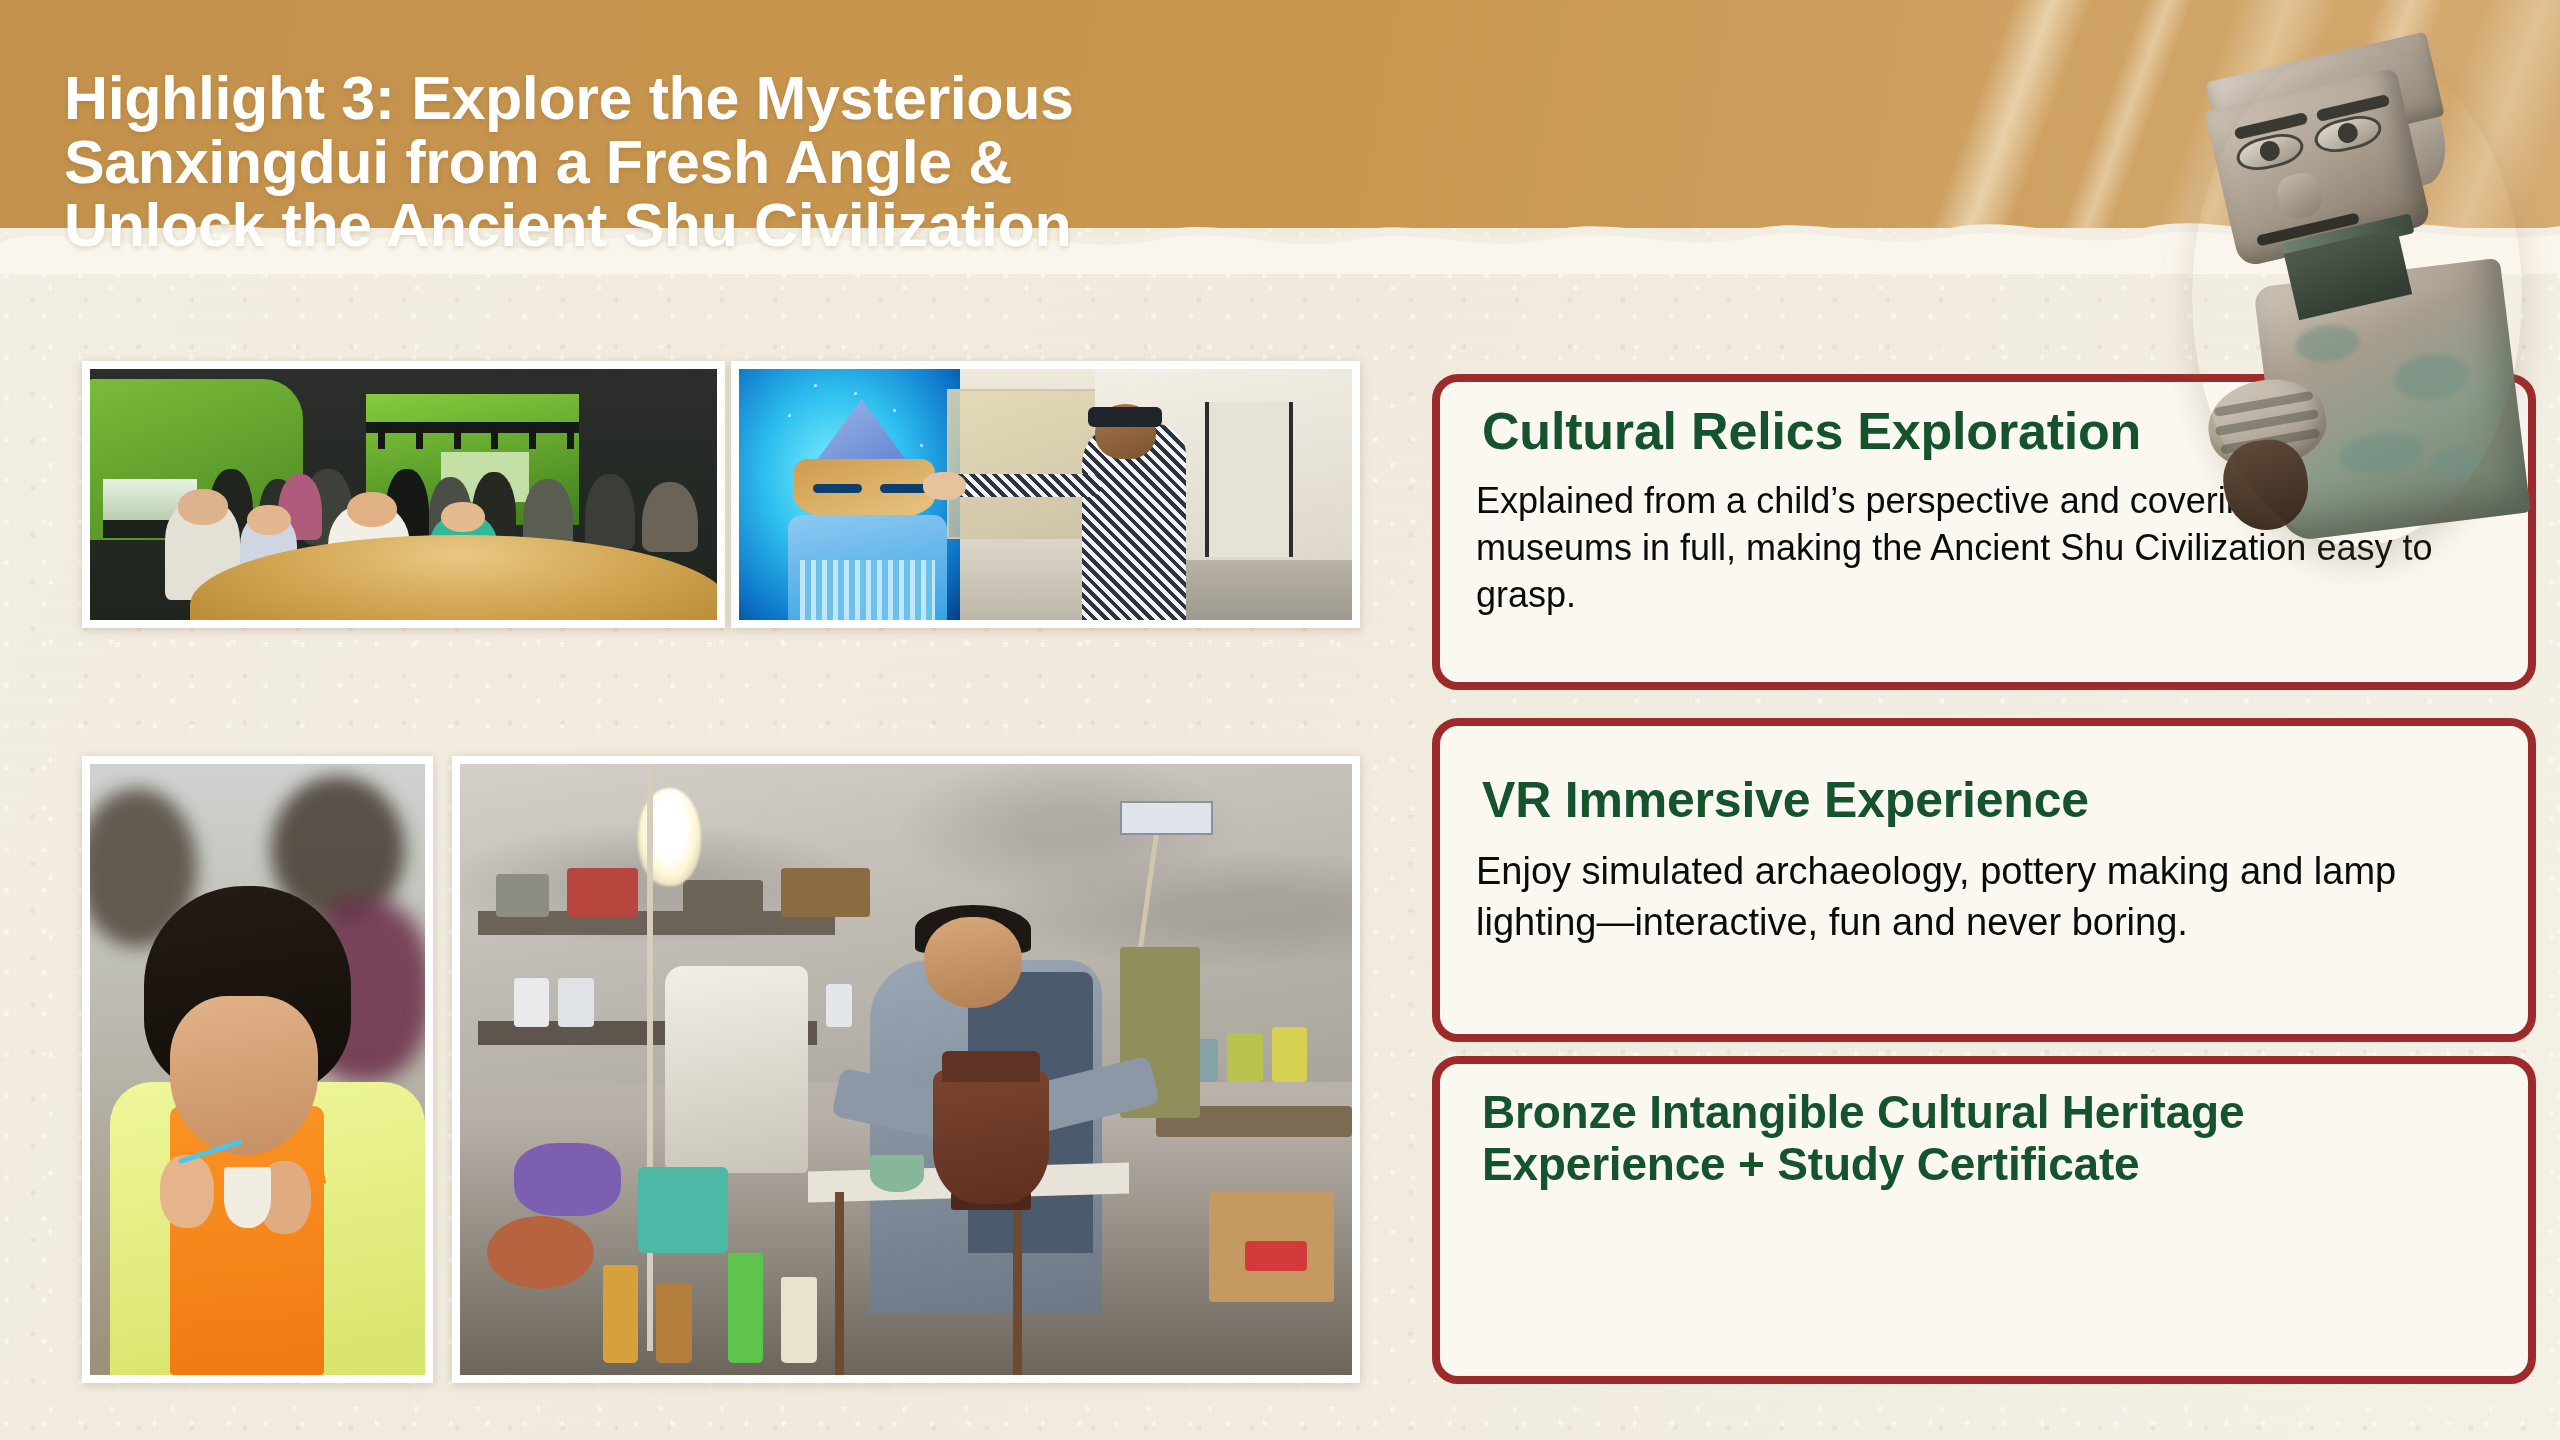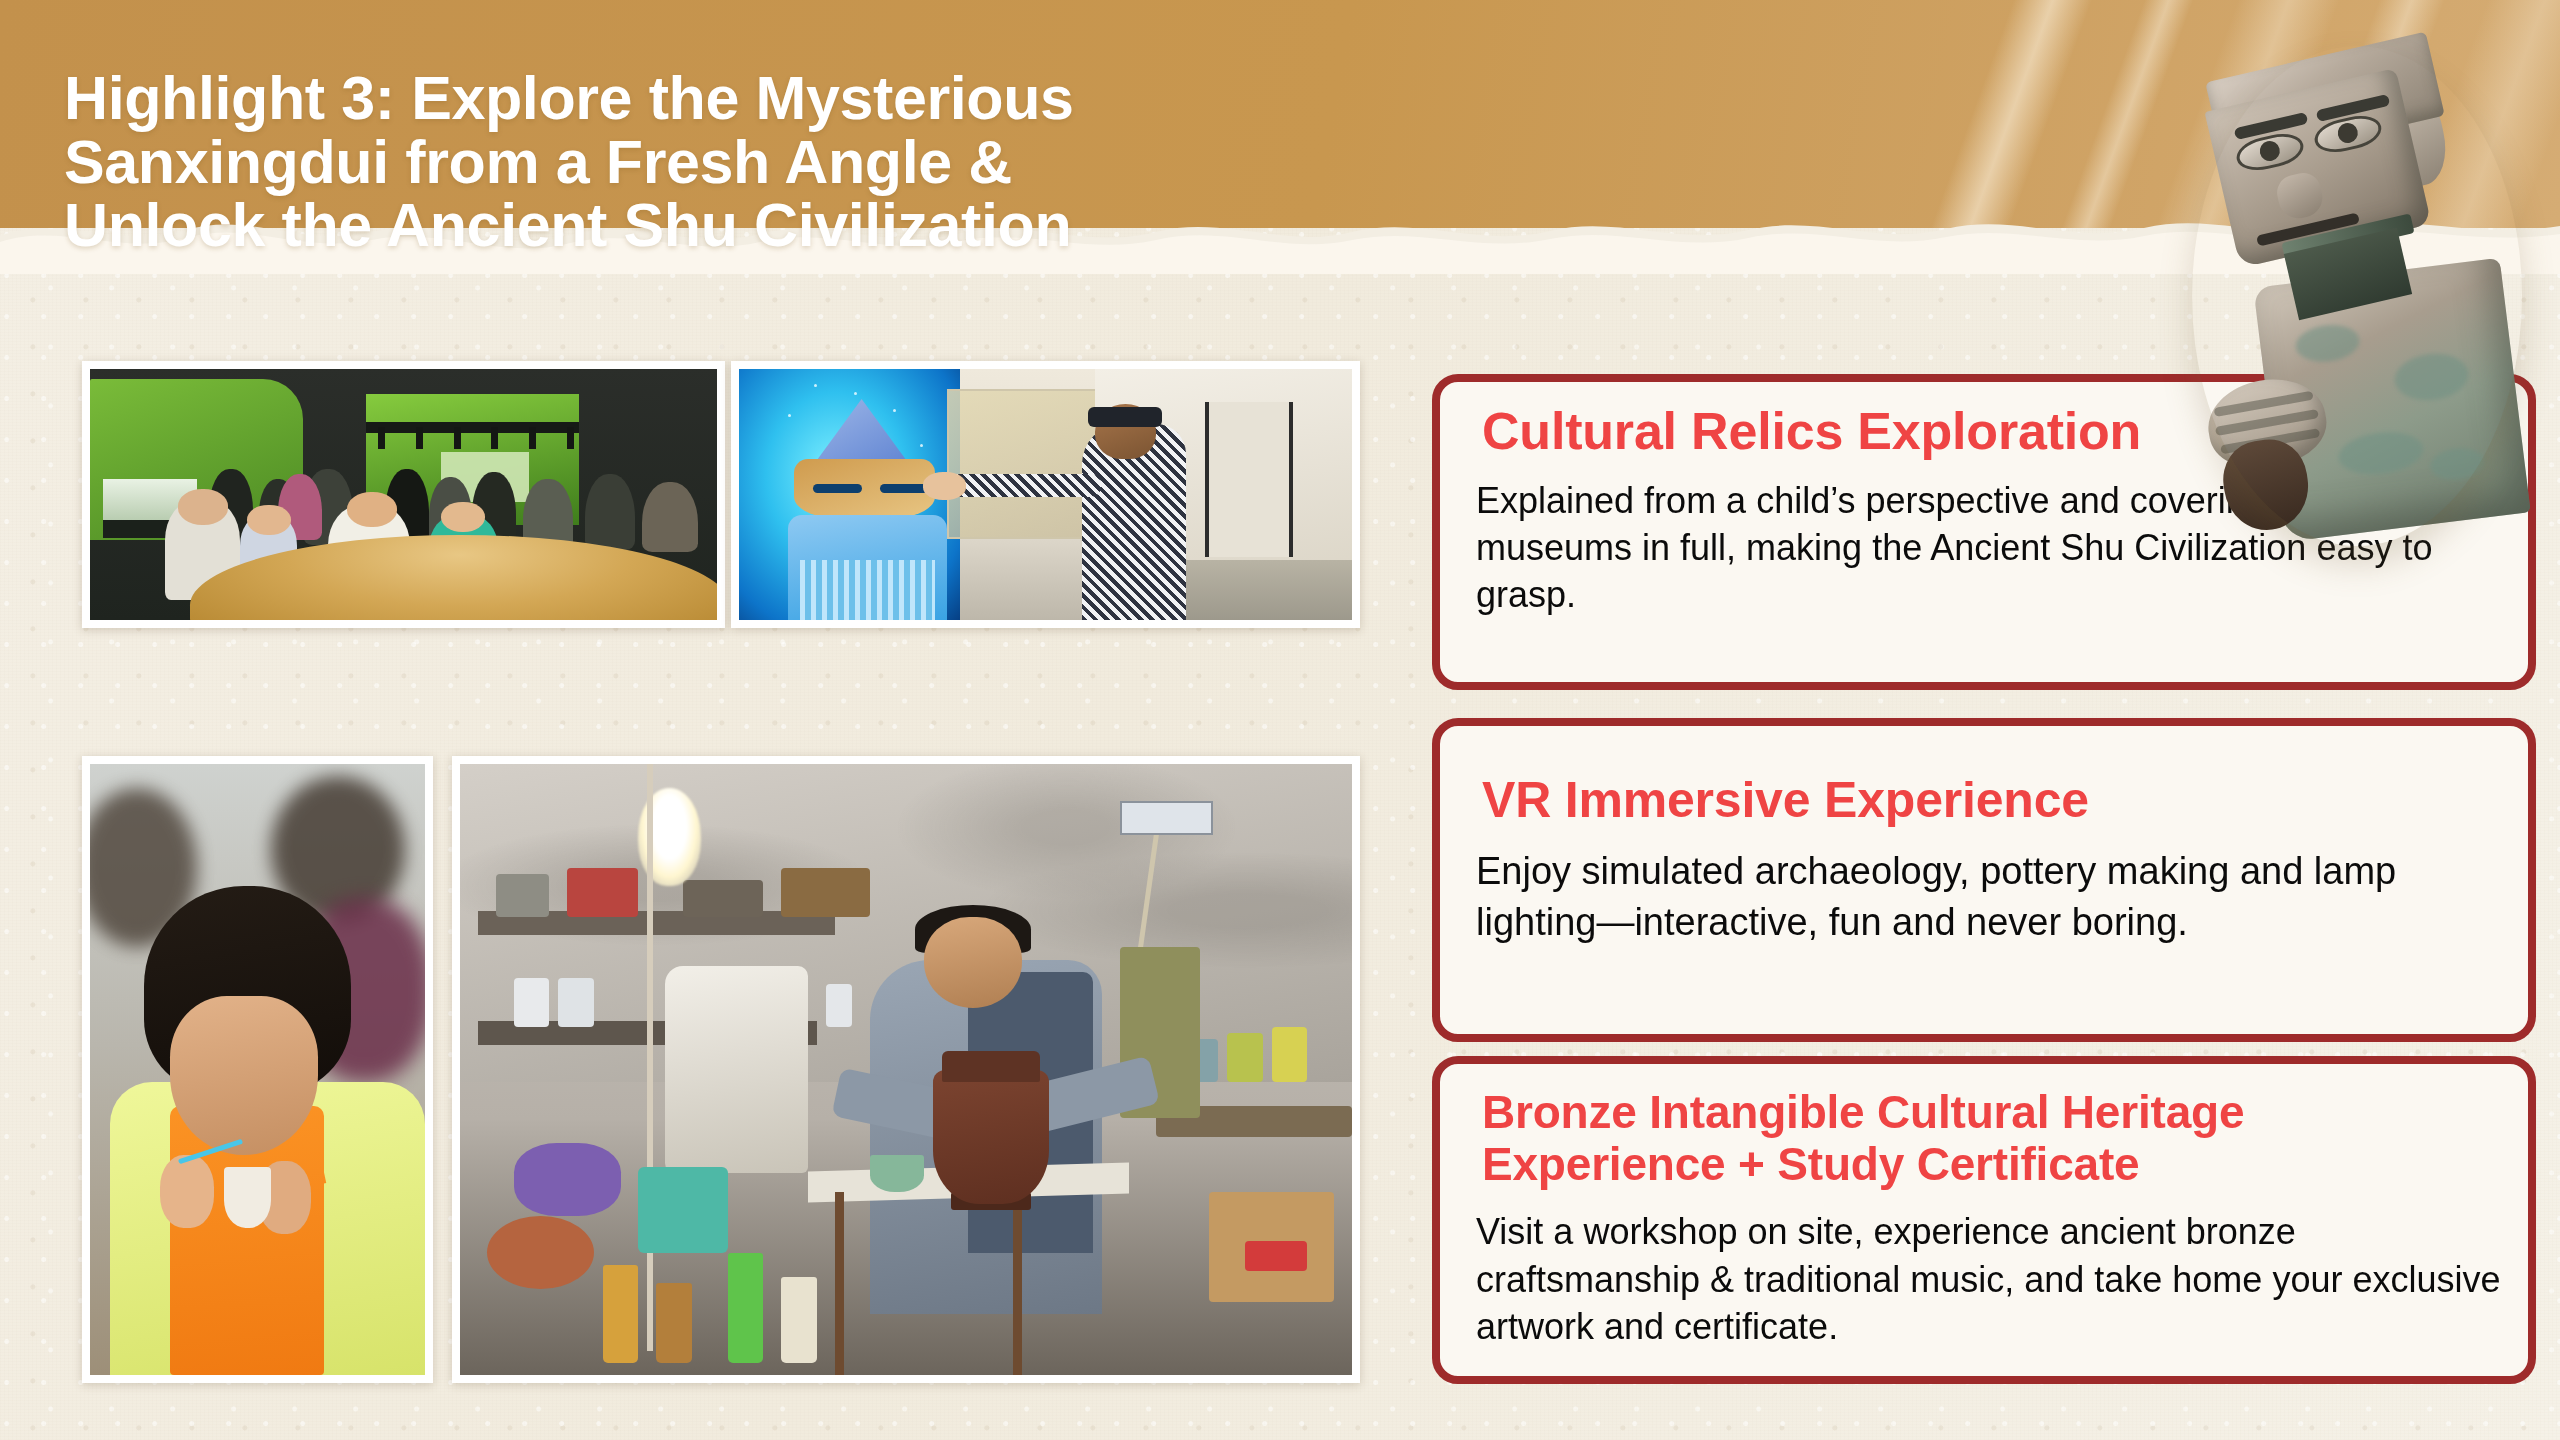--- a/index.html
+++ b/index.html
@@ -218,21 +218,21 @@
     border:8px solid #9E2B2B;
     border-radius:26px;
     box-sizing:border-box;
   }
   #card-relics{left:1432px;top:374px;width:1104px;height:316px;z-index:6;}
   #card-vr    {left:1432px;top:718px;width:1104px;height:324px;z-index:6;}
   #card-bronze{left:1432px;top:1056px;width:1104px;height:328px;z-index:6;}
 
   .card-title{
     position:absolute;left:42px;right:30px;
-    color:#ef4444;font-weight:700;letter-spacing:-.2px;
+    color:#14532d;font-weight:700;letter-spacing:-.2px;
   }
   .card-body{
     position:absolute;left:36px;right:26px;
     color:#0B0B0B;font-weight:400;
   }
   #card-relics .card-title{top:22px;font-size:52px;line-height:1.06;}
   #card-relics .card-body {top:96px;font-size:36px;line-height:1.30;}
   #card-vr     .card-title{top:48px;font-size:50px;line-height:1.06;}
   #card-vr     .card-body {top:120px;font-size:38px;line-height:1.33;}
   #card-bronze .card-title{top:22px;font-size:46px;line-height:1.14;}
@@ -439,16 +439,15 @@
     <div class="card-body">Explained from a child’s perspective and covering both museums in full, making the Ancient Shu Civilization easy to grasp.</div>
   </div>
 
   <div class="card" id="card-vr">
     <div class="card-title">VR Immersive Experience</div>
     <div class="card-body">Enjoy simulated archaeology, pottery making and lamp lighting—interactive, fun and never boring.</div>
   </div>
 
   <div class="card" id="card-bronze">
     <div class="card-title">Bronze Intangible Cultural Heritage Experience + Study Certificate</div>
-    <div class="card-body">Visit a workshop on site, experience ancient bronze craftsmanship &amp; traditional music, and take home your exclusive artwork and certificate.</div>
   </div>
 
 </div>
 
 </body></html>

